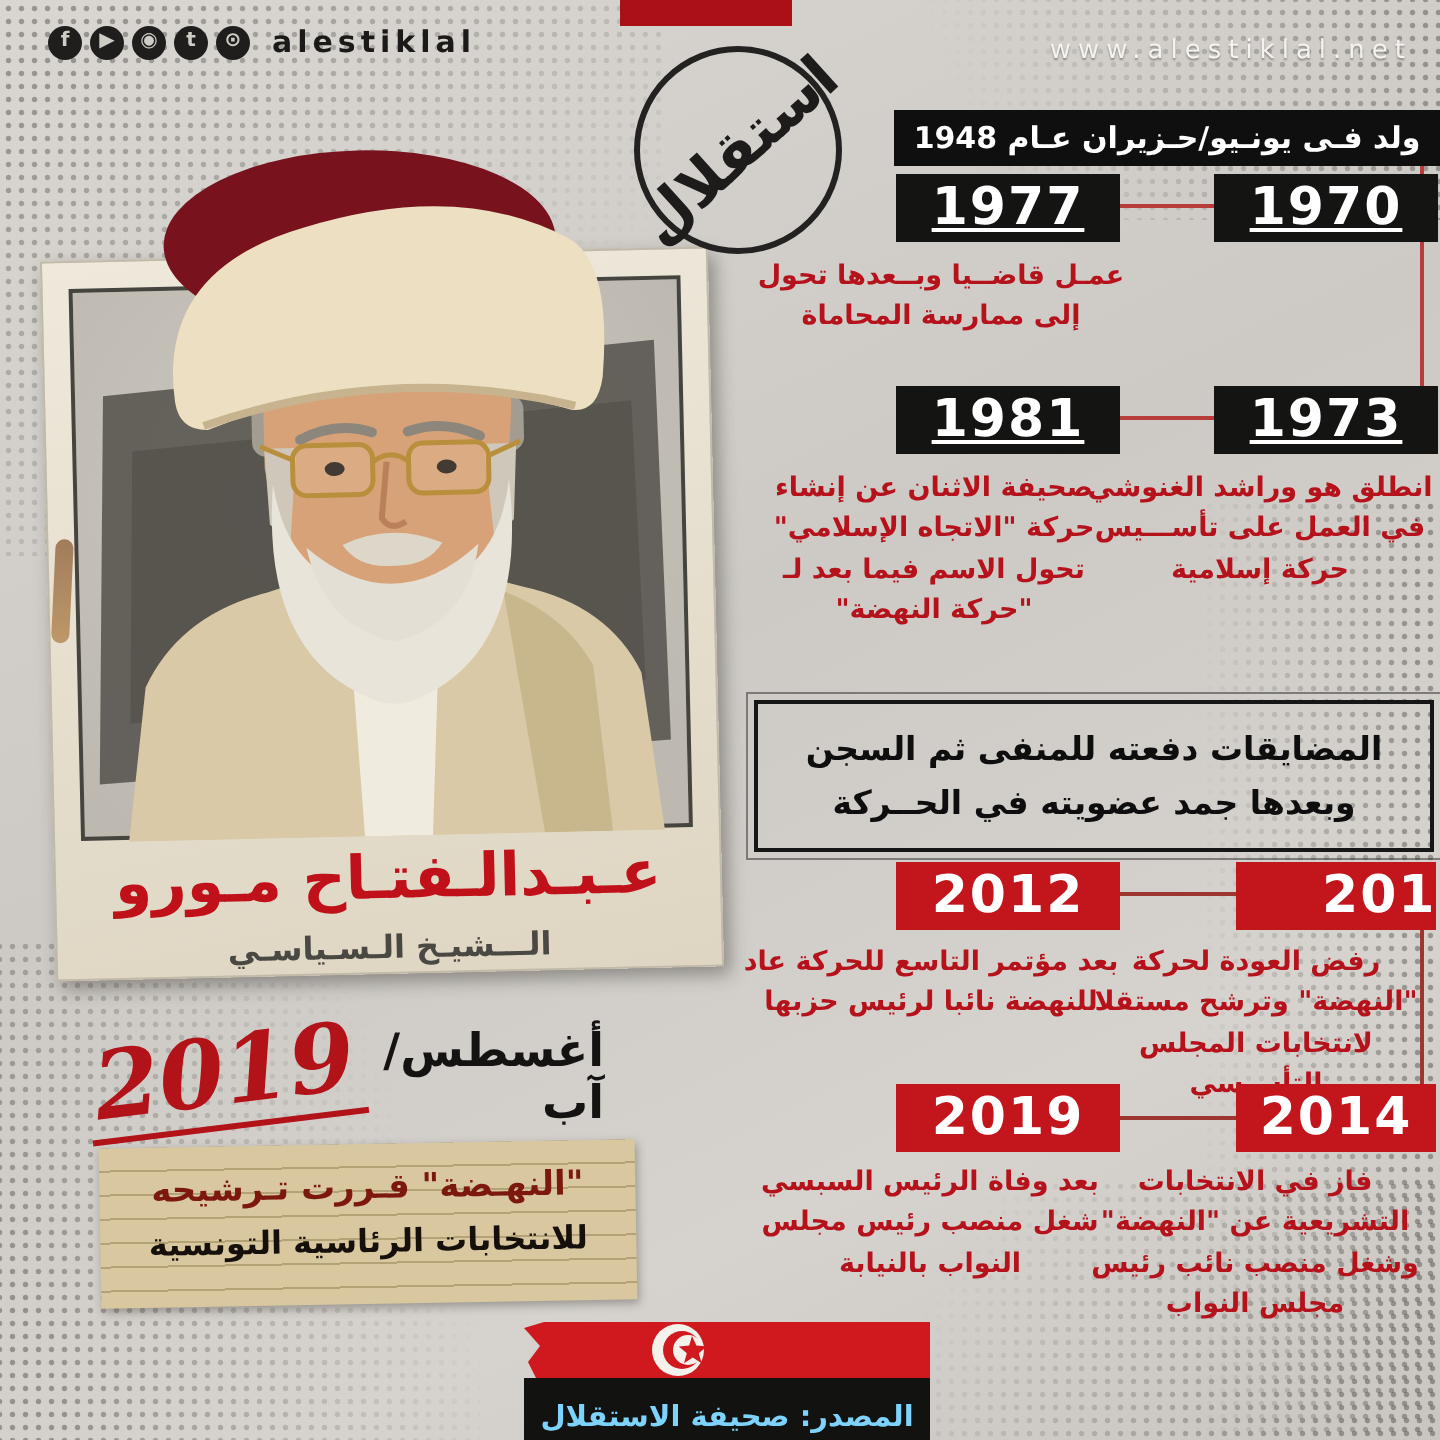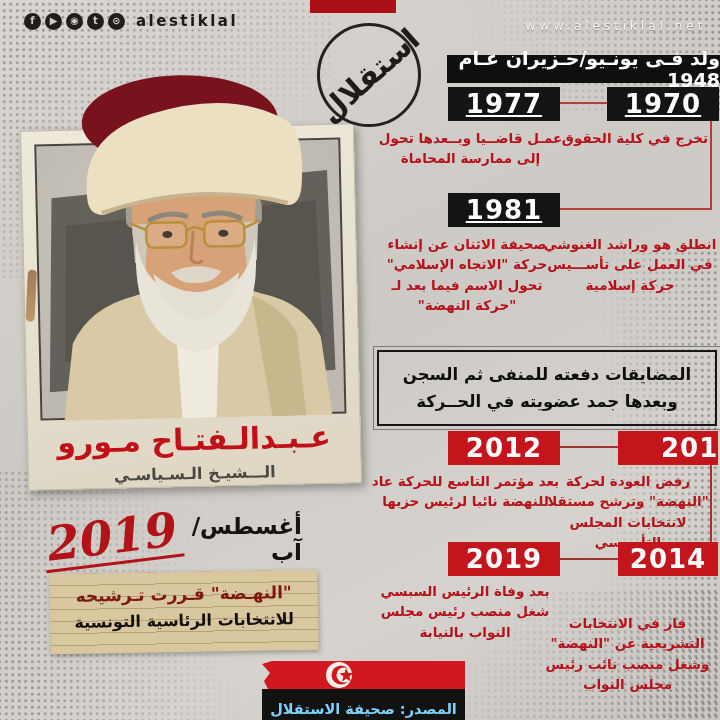--- a/index.html
+++ b/index.html
@@ -35,42 +35,42 @@
   .social .handle { margin-left:7px; font-size:15px; font-weight:bold; letter-spacing:2.5px; color:#1b1a19; }
   .website { position:absolute; right:14px; top:18px; z-index:3; color:#f5f3ef; font-weight:normal;
     font-size:13px; letter-spacing:3.5px; text-shadow:0 1px 1px rgba(90,88,84,.6); }
   .top-red-bar { position:absolute; left:310px; top:0; width:86px; height:13px; background:#ab1016; z-index:3; }
   .logo { position:absolute; left:317px; top:23px; width:104px; height:104px; border-radius:50%;
     border:3px solid #232221; z-index:3; display:flex; align-items:center; justify-content:center; }
   .logo-inner { transform:rotate(-42deg); font-size:30px; font-weight:bold; color:#1d1c1b; direction:rtl; letter-spacing:-2px; }
 
   
   .born { position:absolute; left:447px; top:55px; width:273px; height:28px; background:#0f0f0f; z-index:2;
-    color:#fff; font-weight:bold; font-size:19px; direction:rtl; display:flex; align-items:center; justify-content:center; }
+    color:#fff; font-weight:bold; font-size:15px; direction:rtl; display:flex; align-items:center; justify-content:center; }
   .ybox { position:absolute; width:112px; height:34px; z-index:2; color:#fff; text-align:center;
     font-size:26px; font-weight:800; line-height:34px; letter-spacing:1px; font-family:"DejaVu Sans", sans-serif; }
   .ybox.black { background:#141413;text-decoration:underline; }
   .ybox.red { background:#c3151c; }
   .y1977 { left:448px; top:87px; }
   .y1970 { left:607px; top:87px; }
   .y1981 { left:448px; top:193px; }
   .y1973 { left:607px; top:193px; }
   .y2012 { left:448px; top:431px; }
   .y2011 { left:618px; top:431px; width:100px;padding-left:43px; }
   .y2019 { left:448px; top:542px; }
   .y2014 { left:618px; top:542px; width:100px; }
   .desc { position:absolute; z-index:2; direction:rtl; text-align:center; color:#b5121b;
     font-weight:bold; font-size:13.5px; line-height:1.5; }
   .d1970 { left:550px; top:128px; width:170px; }
   .d1977 { left:378px; top:128px; width:185px; }
   .d1973 { left:540px; top:234px; width:180px; }
   .d1981 { left:374px; top:234px; width:186px; }
   .d2011 { left:538px; top:471px; width:180px; }
   .d2012 { left:368px; top:471px; width:195px; }
-  .d2014 { left:535px; top:581px; width:185px;margin-top:32px; }
+  .d2014 { left:535px; top:581px; width:185px; }
   .d2019 { left:370px; top:581px; width:190px; }
   .line { position:absolute; z-index:1; background:#b73d3a; }
   .line.dark { background:#9d3531; }
   .hl1 { left:505px; top:102px; width:207px; height:2px; }
   .hl2 { left:505px; top:208px; width:207px; height:2px; }
   .vl12 { left:710px; top:80px; width:2px; height:130px; }
   .hl3 { left:505px; top:446px; width:207px; height:2px; }
   .hl4 { left:505px; top:558px; width:207px; height:2px; }
   .vl34 { left:710px; top:446px; width:2px; height:114px; }
   .mid-note { position:absolute; left:377px; top:323px; width:340px; height:76px; z-index:2;
@@ -141,25 +141,25 @@
   <div class="line hl1"></div>
   <div class="line hl2"></div>
   <div class="line vl12"></div>
   <div class="line dark hl3"></div>
   <div class="line dark hl4"></div>
   <div class="line dark vl34"></div>
 
   <div class="born">ولد فـى يونـيو/حـزيران عـام 1948</div>
 
   <div class="ybox black y1970">1970</div>
-  <div class="desc d1970">تخرج في كلية الحقوق</div>
 
   <div class="ybox black y1977">1977</div>
   <div class="desc d1977">عمـل قاضــيا وبــعدها تحول إلى ممارسة المحاماة</div>
 
+  <div class="ybox black y1973">1973</div>
   <div class="desc d1973">انطلق هو وراشد الغنوشي في العمل على تأســـيس حركة إسلامية</div>
 
   <div class="ybox black y1981">1981</div>
   <div class="desc d1981">صحيفة الاثنان عن إنشاء حركة "الاتجاه الإسلامي" تحول الاسم فيما بعد لـ "حركة النهضة"</div>
 
   <div class="mid-note">المضايقات دفعته للمنفى ثم السجن وبعدها جمد عضويته في الحــركة</div>
 
   <div class="ybox red y2011">2011</div>
   <div class="desc d2011">رفض العودة لحركة "النهضة" وترشح مستقلا لانتخابات المجلس التأسيسي</div>
 

